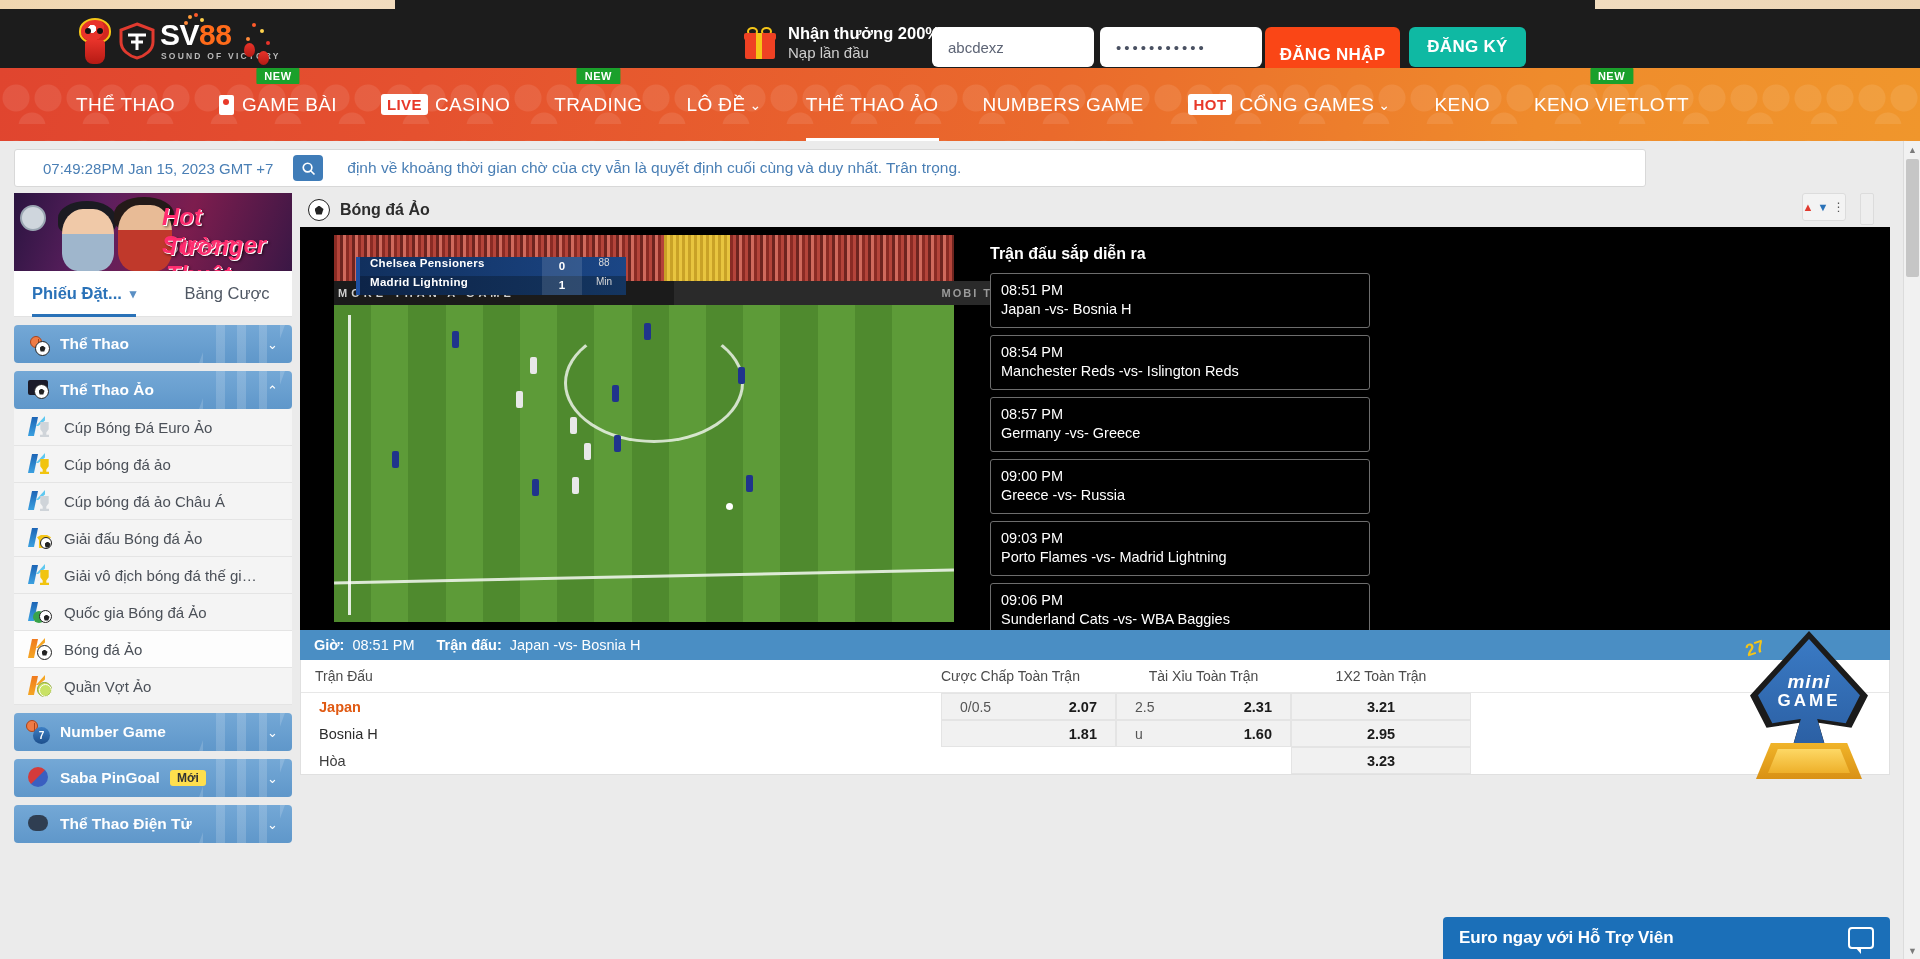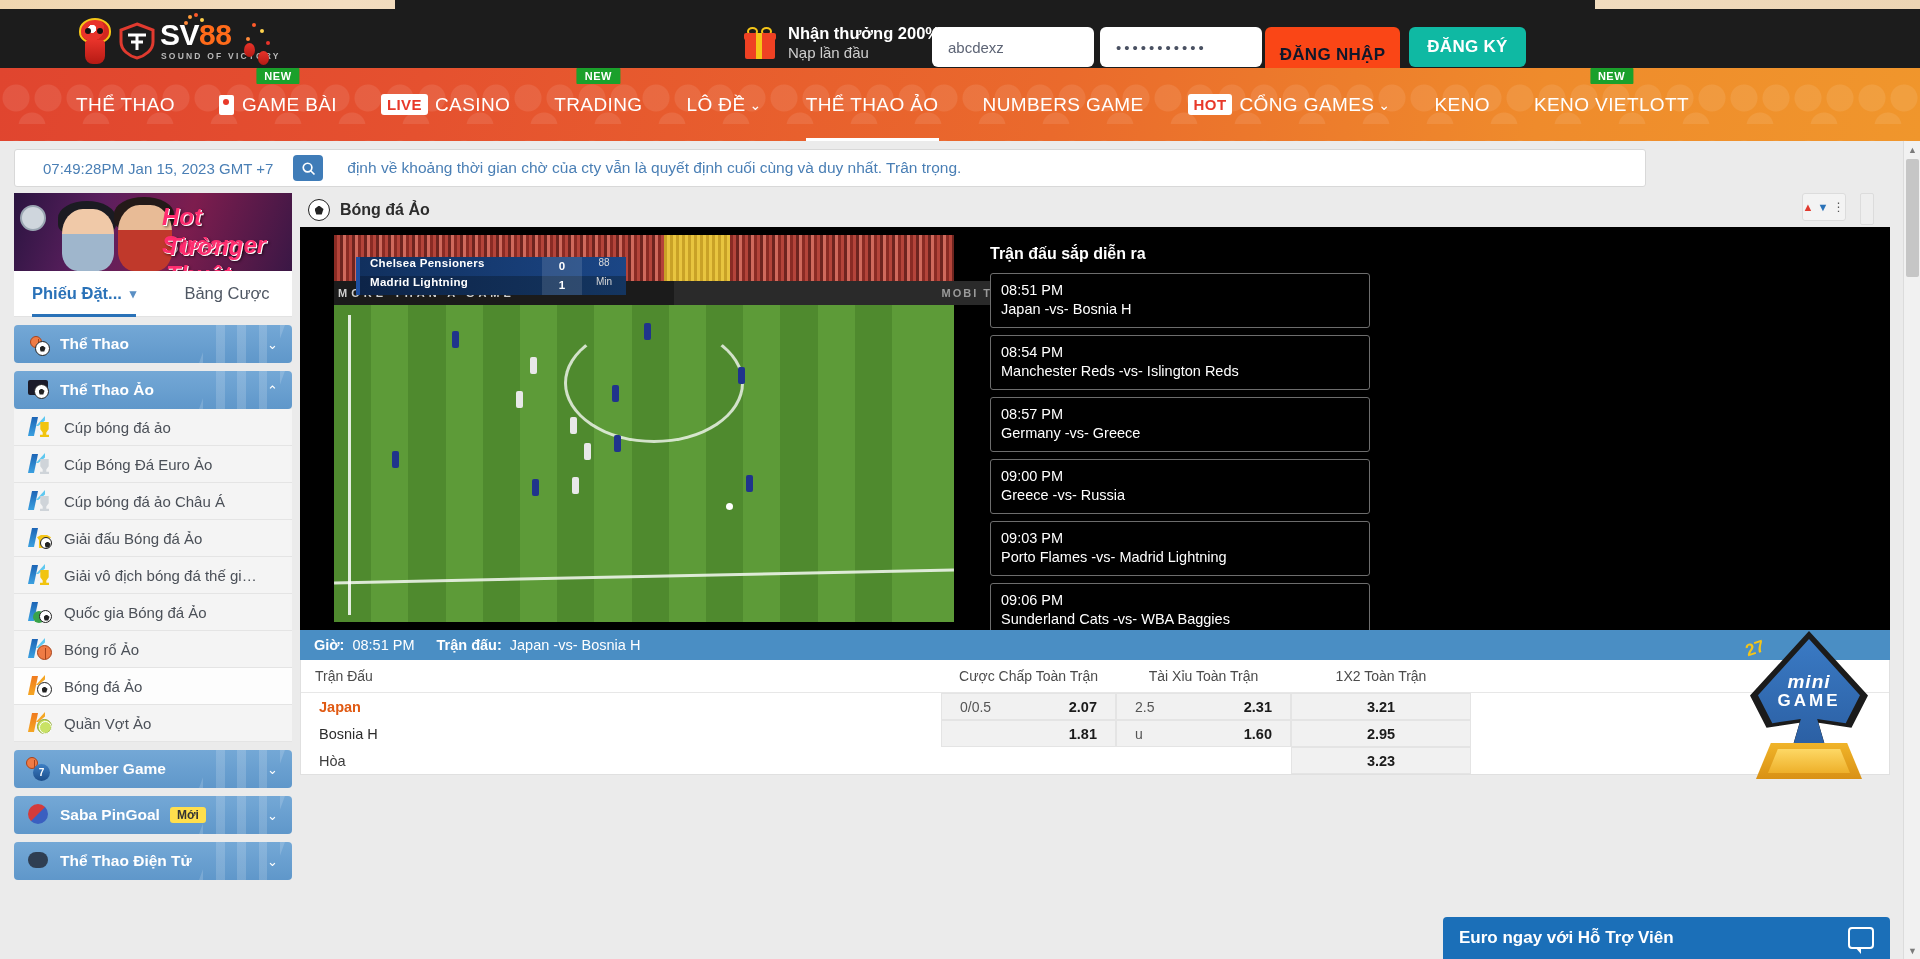--- a/index.html
+++ b/index.html
@@ -89,21 +89,21 @@
 
   .login-input{
     position:absolute; top:18px; height:40px; border:none; border-radius:6px;
     background:#ffffff; font-size:15px; color:#5d6475;
     padding:0 16px; outline:none; font-family:"Liberation Sans",sans-serif;
   }
   #user-input{ left:932px; width:162px; }
   #pass-input{ left:1100px; width:162px; letter-spacing:3px; color:#4a5162; }
   .btn-login{
     position:absolute; left:1265px; top:18px; width:135px; height:56px;
-    background:#fa4616; color:#0f172a; border:none; border-radius:6px;
+    background:#fa4616; color:#ffffff; border:none; border-radius:6px;
     font-size:17px; font-weight:bold; cursor:pointer; letter-spacing:0.3px;
     font-family:"Liberation Sans",sans-serif;
   }
   .btn-register{
     position:absolute; left:1409px; top:18px; width:117px; height:40px;
     background:#0fb9a3; color:#fff; border:none; border-radius:6px;
     font-size:17px; font-weight:bold; cursor:pointer; letter-spacing:0.3px;
     font-family:"Liberation Sans",sans-serif;
   }
 
@@ -355,21 +355,21 @@
 
   
   .odds{
     background:#fff; border:1px solid #e0e0e0; border-top:none;
   }
   .odds-head{
     height:33px; display:flex; align-items:center; font-size:14px; color:#4b4b4b;
     border-bottom:1px solid #e7e7e7;
   }
   .oh-team{ width:640px; padding-left:14px; }
-  .oh-c{ width:175px; text-align:center; }
+  .oh-c{ width:175px; }
   .oh-c2{ width:175px; text-align:center; }
   .oh-c3{ width:180px; text-align:center; }
   .odds-row{ height:27px; display:flex; align-items:center; font-size:14.5px; }
   .or-team{ width:640px; padding-left:18px; color:#2c2c2c; }
   .or-team.home{ color:#e05a13; font-weight:bold; }
   .or-team.draw{ color:#3c3c3c; }
   .cell{
     width:175px; height:27px; display:flex; align-items:center; justify-content:space-between;
     padding:0 18px; background:#f1f1f1; border:1px solid #e4e4e4; cursor:pointer;
   }
@@ -591,43 +591,43 @@
             </span>
           </span>
           <span class="gl">Thể Thao Ảo</span>
           <span class="gchev">⌃</span>
         </div>
         <div class="subitem">
           <span class="si">
             <span class="gly">
               <span class="bar"></span>
               <span class="swoosh"></span>
+              <span class="cup silver"></span>
+            </span>
+          </span>
+          <span class="sl">Cúp Bóng Đá Euro Ảo</span>
+        </div>
+        <div class="subitem">
+          <span class="si">
+            <span class="gly">
+              <span class="bar"></span>
+              <span class="swoosh"></span>
               <span class="cup"></span>
             </span>
           </span>
           <span class="sl">Cúp bóng đá ảo</span>
         </div>
         <div class="subitem">
           <span class="si">
             <span class="gly">
               <span class="bar"></span>
               <span class="swoosh"></span>
               <span class="cup silver"></span>
             </span>
           </span>
-          <span class="sl">Cúp Bóng Đá Euro Ảo</span>
-        </div>
-        <div class="subitem">
-          <span class="si">
-            <span class="gly">
-              <span class="bar"></span>
-              <span class="swoosh"></span>
-              <span class="cup silver"></span>
-            </span>
-          </span>
           <span class="sl">Cúp bóng đá ảo Châu Á</span>
         </div>
         <div class="subitem">
           <span class="si">
             <span class="gly">
               <span class="bar"></span>
               <span class="shirt"></span>
               <span class="ball" style="right:0;bottom:0;width:12px;height:12px"></span>
             </span>
           </span>
@@ -645,30 +645,20 @@
         </div>
         <div class="subitem">
           <span class="si">
             <span class="gly">
               <span class="bar"></span>
               <span class="globe" style="right:7px;bottom:0;width:12px;height:12px"></span>
               <span class="ball" style="right:0;bottom:0;width:13px;height:13px"></span>
             </span>
           </span>
           <span class="sl">Quốc gia Bóng đá Ảo</span>
-        </div>
-        <div class="subitem">
-          <span class="si">
-            <span class="gly">
-              <span class="bar"></span>
-              <span class="swoosh"></span>
-              <span class="ball basket"></span>
-            </span>
-          </span>
-          <span class="sl">Bóng rổ Ảo</span>
         </div>
         <div class="subitem sel">
           <span class="si">
             <span class="gly">
               <span class="bar o"></span>
               <span class="swoosh" style="background:#f5a623"></span>
               <span class="ball"></span>
             </span>
           </span>
           <span class="sl">Bóng đá Ảo</span>

